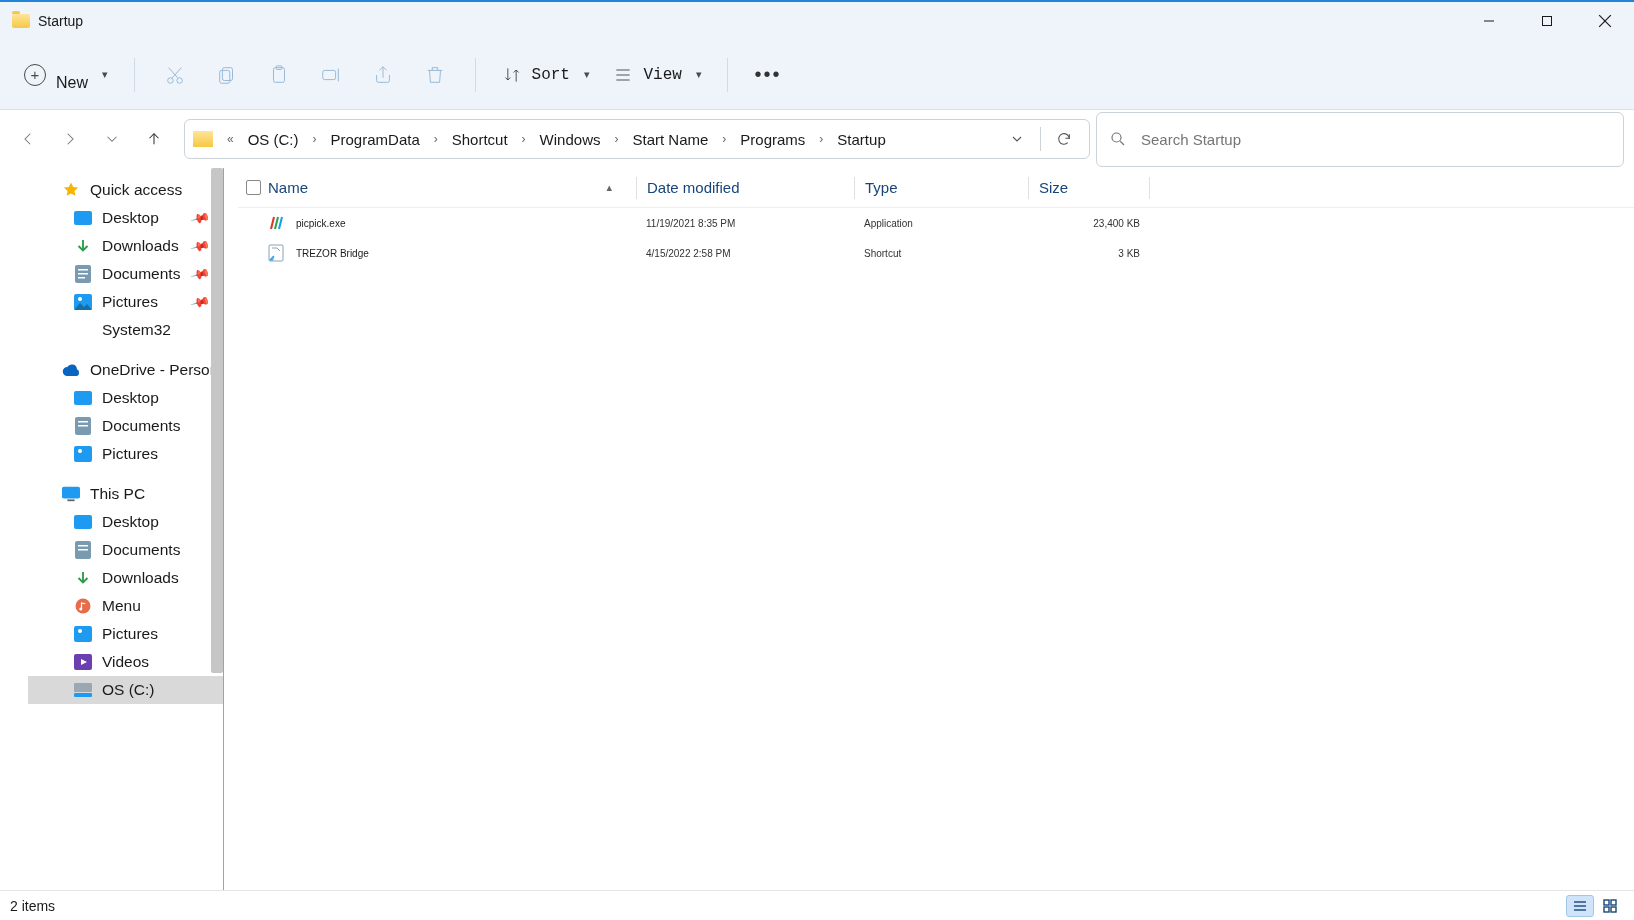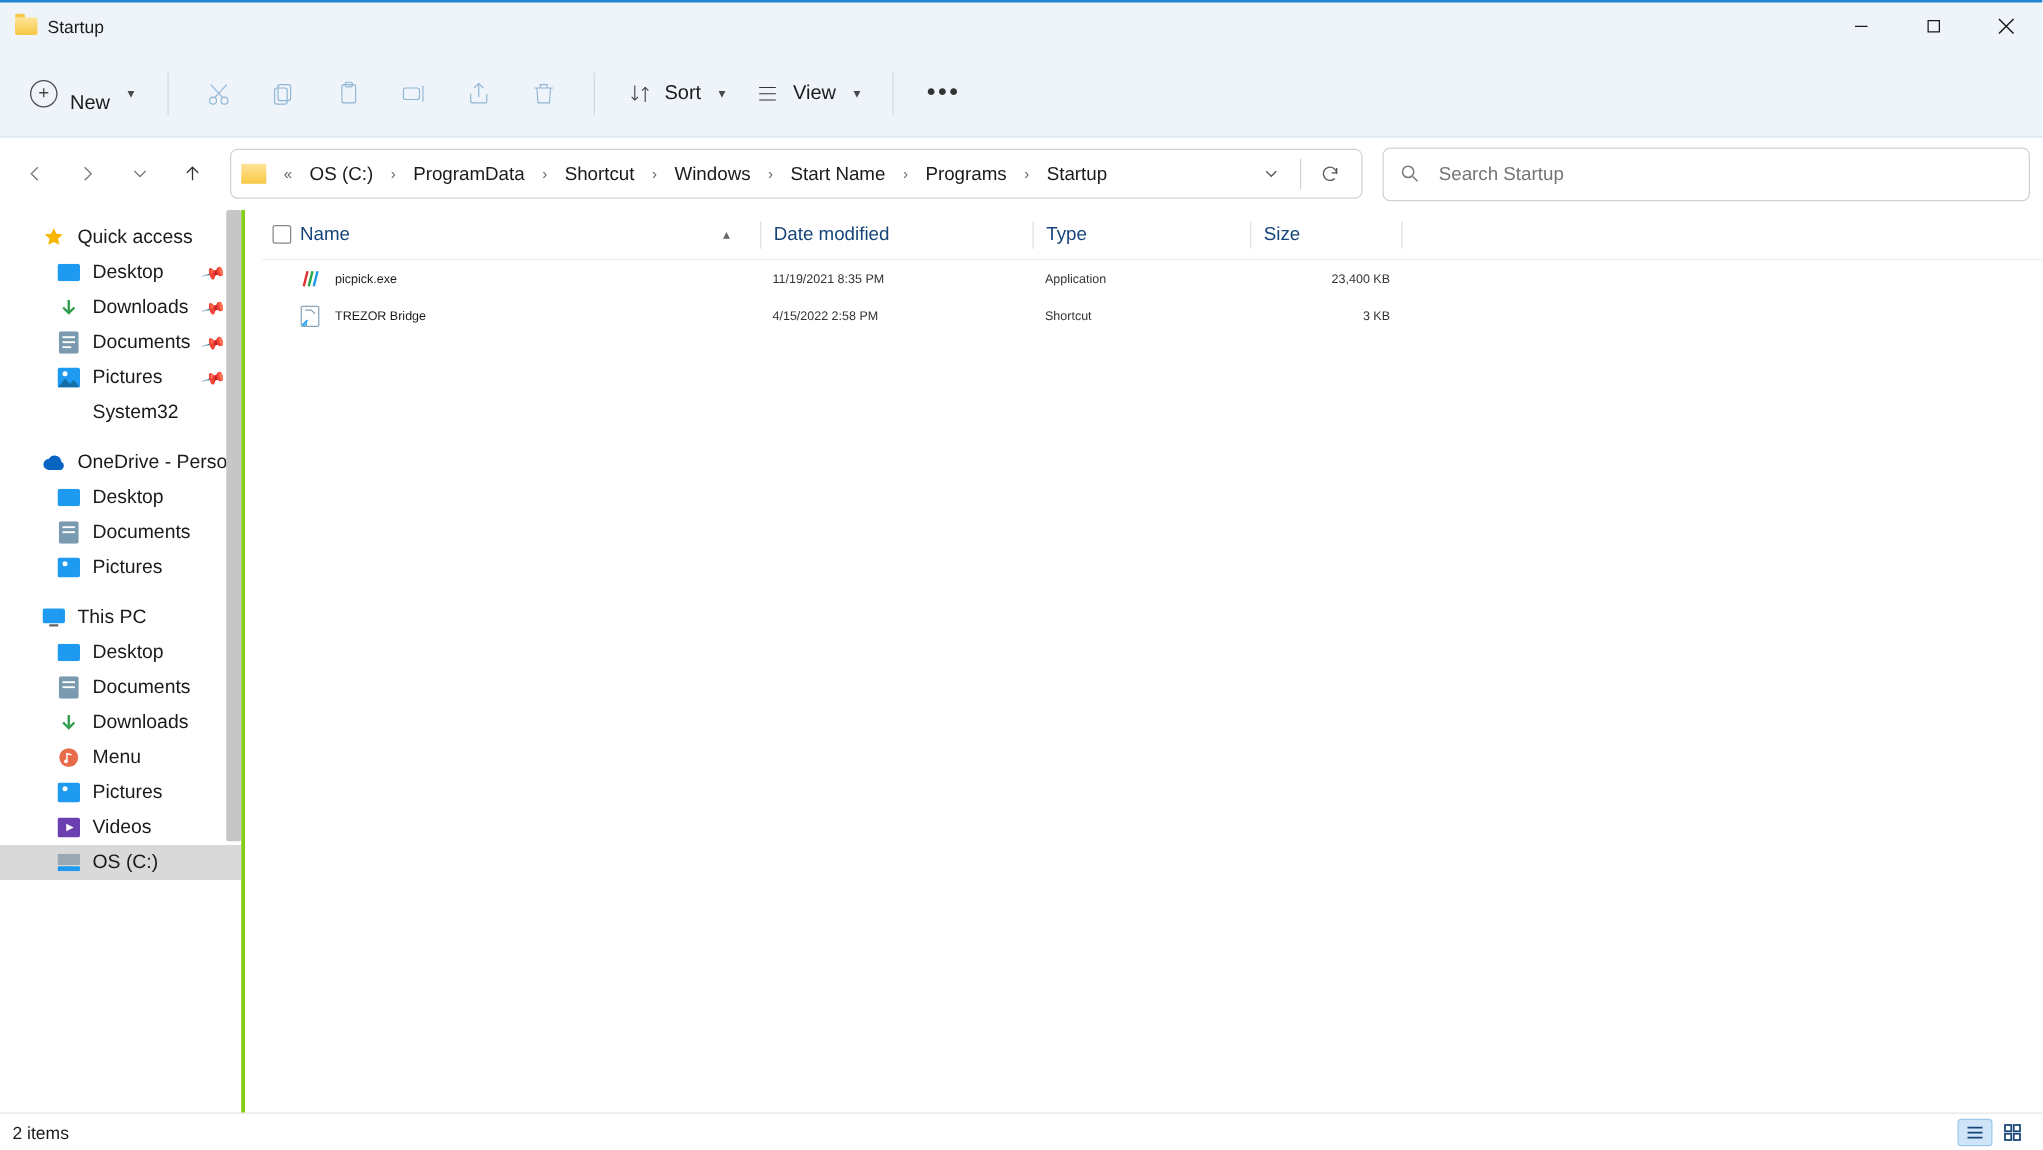--- a/index.html
+++ b/index.html
@@ -20,43 +20,43 @@
 .new-btn { display: flex; align-items: center; gap: 10px; padding: 6px 10px; border-radius: 6px; }
 .plus-circle { width: 22px; height: 22px; border: 1.4px solid #4a4a4a; border-radius: 50%; display:flex; align-items:center; justify-content:center; font-size:15px; color:#4a4a4a; line-height:0; }
 .new-label { font-size: 16px; color: #1a1a1a; margin-top: 16px; }
 .chev { font-size: 11px; color: #4a4a4a; margin-left: 4px; }
 .sep { width: 1px; height: 34px; background: #d0dbe4; margin: 0 12px; }
 .tbtn { width: 48px; height: 44px; display:flex; align-items:center; justify-content:center; border-radius:6px; }
 .tbtn svg { width: 22px; height: 22px; }
 .tbtn.disabled svg { stroke: #8fb5d4; fill:none; }
 .sort-btn,.view-btn { display:flex; align-items:center; gap:10px; padding:6px 10px; border-radius:6px;}
 .sort-btn svg,.view-btn svg { width:20px; height:20px; stroke:#333; fill:none; }
-.tl { font-size:16px; color:#1a1a1a;}
+.tl { font-size:16px; color:#1a1a1a;font-family:Liberation Mono, monospace;}
 .more { font-size:20px; letter-spacing:2px; color:#333; padding:6px 10px; border-radius:6px;}
 
 
 .navrow { height: 58px; display:flex; align-items:center; padding: 0 10px; gap:6px; }
 .navbtn { width:36px; height:36px; display:flex; align-items:center; justify-content:center; border-radius:4px; }
 .navbtn svg { width:18px; height:18px; stroke:#777; fill:none; stroke-width:1.4; }
 .navbtn.enabled svg { stroke:#333; }
 .crumb-bar { flex:0 0 906px; height:40px; border:1px solid #ccd3d8; border-radius:6px; display:flex; align-items:center; padding:0 8px; gap:6px; margin-left:6px; }
 .crumb-bar .folder-icon-sm { width:20px; height:16px; margin-right:4px;}
 .crumb { font-size:15px; color:#1a1a1a; padding:4px 4px; white-space:nowrap; }
 .cchev { font-size:12px; color:#666; padding:0 4px;}
 .crumb-spacer { flex:1; }
 .crumb-end { width:34px; display:flex; justify-content:center; color:#555;}
 .crumb-end svg { width:16px; height:16px; stroke:#555; fill:none; stroke-width:1.6;}
 .divider-v {width:1px; height:24px; background:#ccd3d8;}
-.search-box { flex:1; height:43px; border:1px solid #ccd3d8; border-radius:6px; display:flex; align-items:center; padding:0 12px; gap:14px; margin-left:10px;}
+.search-box { flex:1; height:55px; border:1px solid #ccd3d8; border-radius:6px; display:flex; align-items:center; padding:0 12px; gap:14px; }
 .search-box svg { width:18px; height:18px; stroke:#777; fill:none; stroke-width:1.6;}
 .search-input { border:none; outline:none; font-size:15px; color:#555; flex:1; background:transparent;}
 
 
 .body { flex:1; display:flex; min-height:0;}
-.sidebar { width:196px; border-right:3px solid #84cc16; overflow:hidden; position:relative; }
+.sidebar { width:196px; border-right:1px solid #84cc16; overflow:hidden; position:relative;margin-left:28px; }
 .side-scroll { position:absolute; right:0; top:0; width:12px; height:70%; background:#c6c6c6; border-radius:2px;}
 .side-inner { padding:8px 0 8px 0; }
 .sgroup-label { display:flex; align-items:center; gap:10px; padding:5px 10px 5px 34px; font-size:15.5px; color:#1a1a1a; }
 .sitem { display:flex; align-items:center; gap:10px; padding:5px 10px 5px 46px; font-size:15.5px; color:#1a1a1a; position:relative;}
 .sitem .pin { position:absolute; right:14px; color:#888; font-size:13px; transform:rotate(30deg);}
 .sitem.selected { background:#d9d9d9;}
 .sgap { height:12px;}
 .ico { width:18px; height:18px; flex-shrink:0; display:inline-flex; align-items:center; justify-content:center;}
 
 

